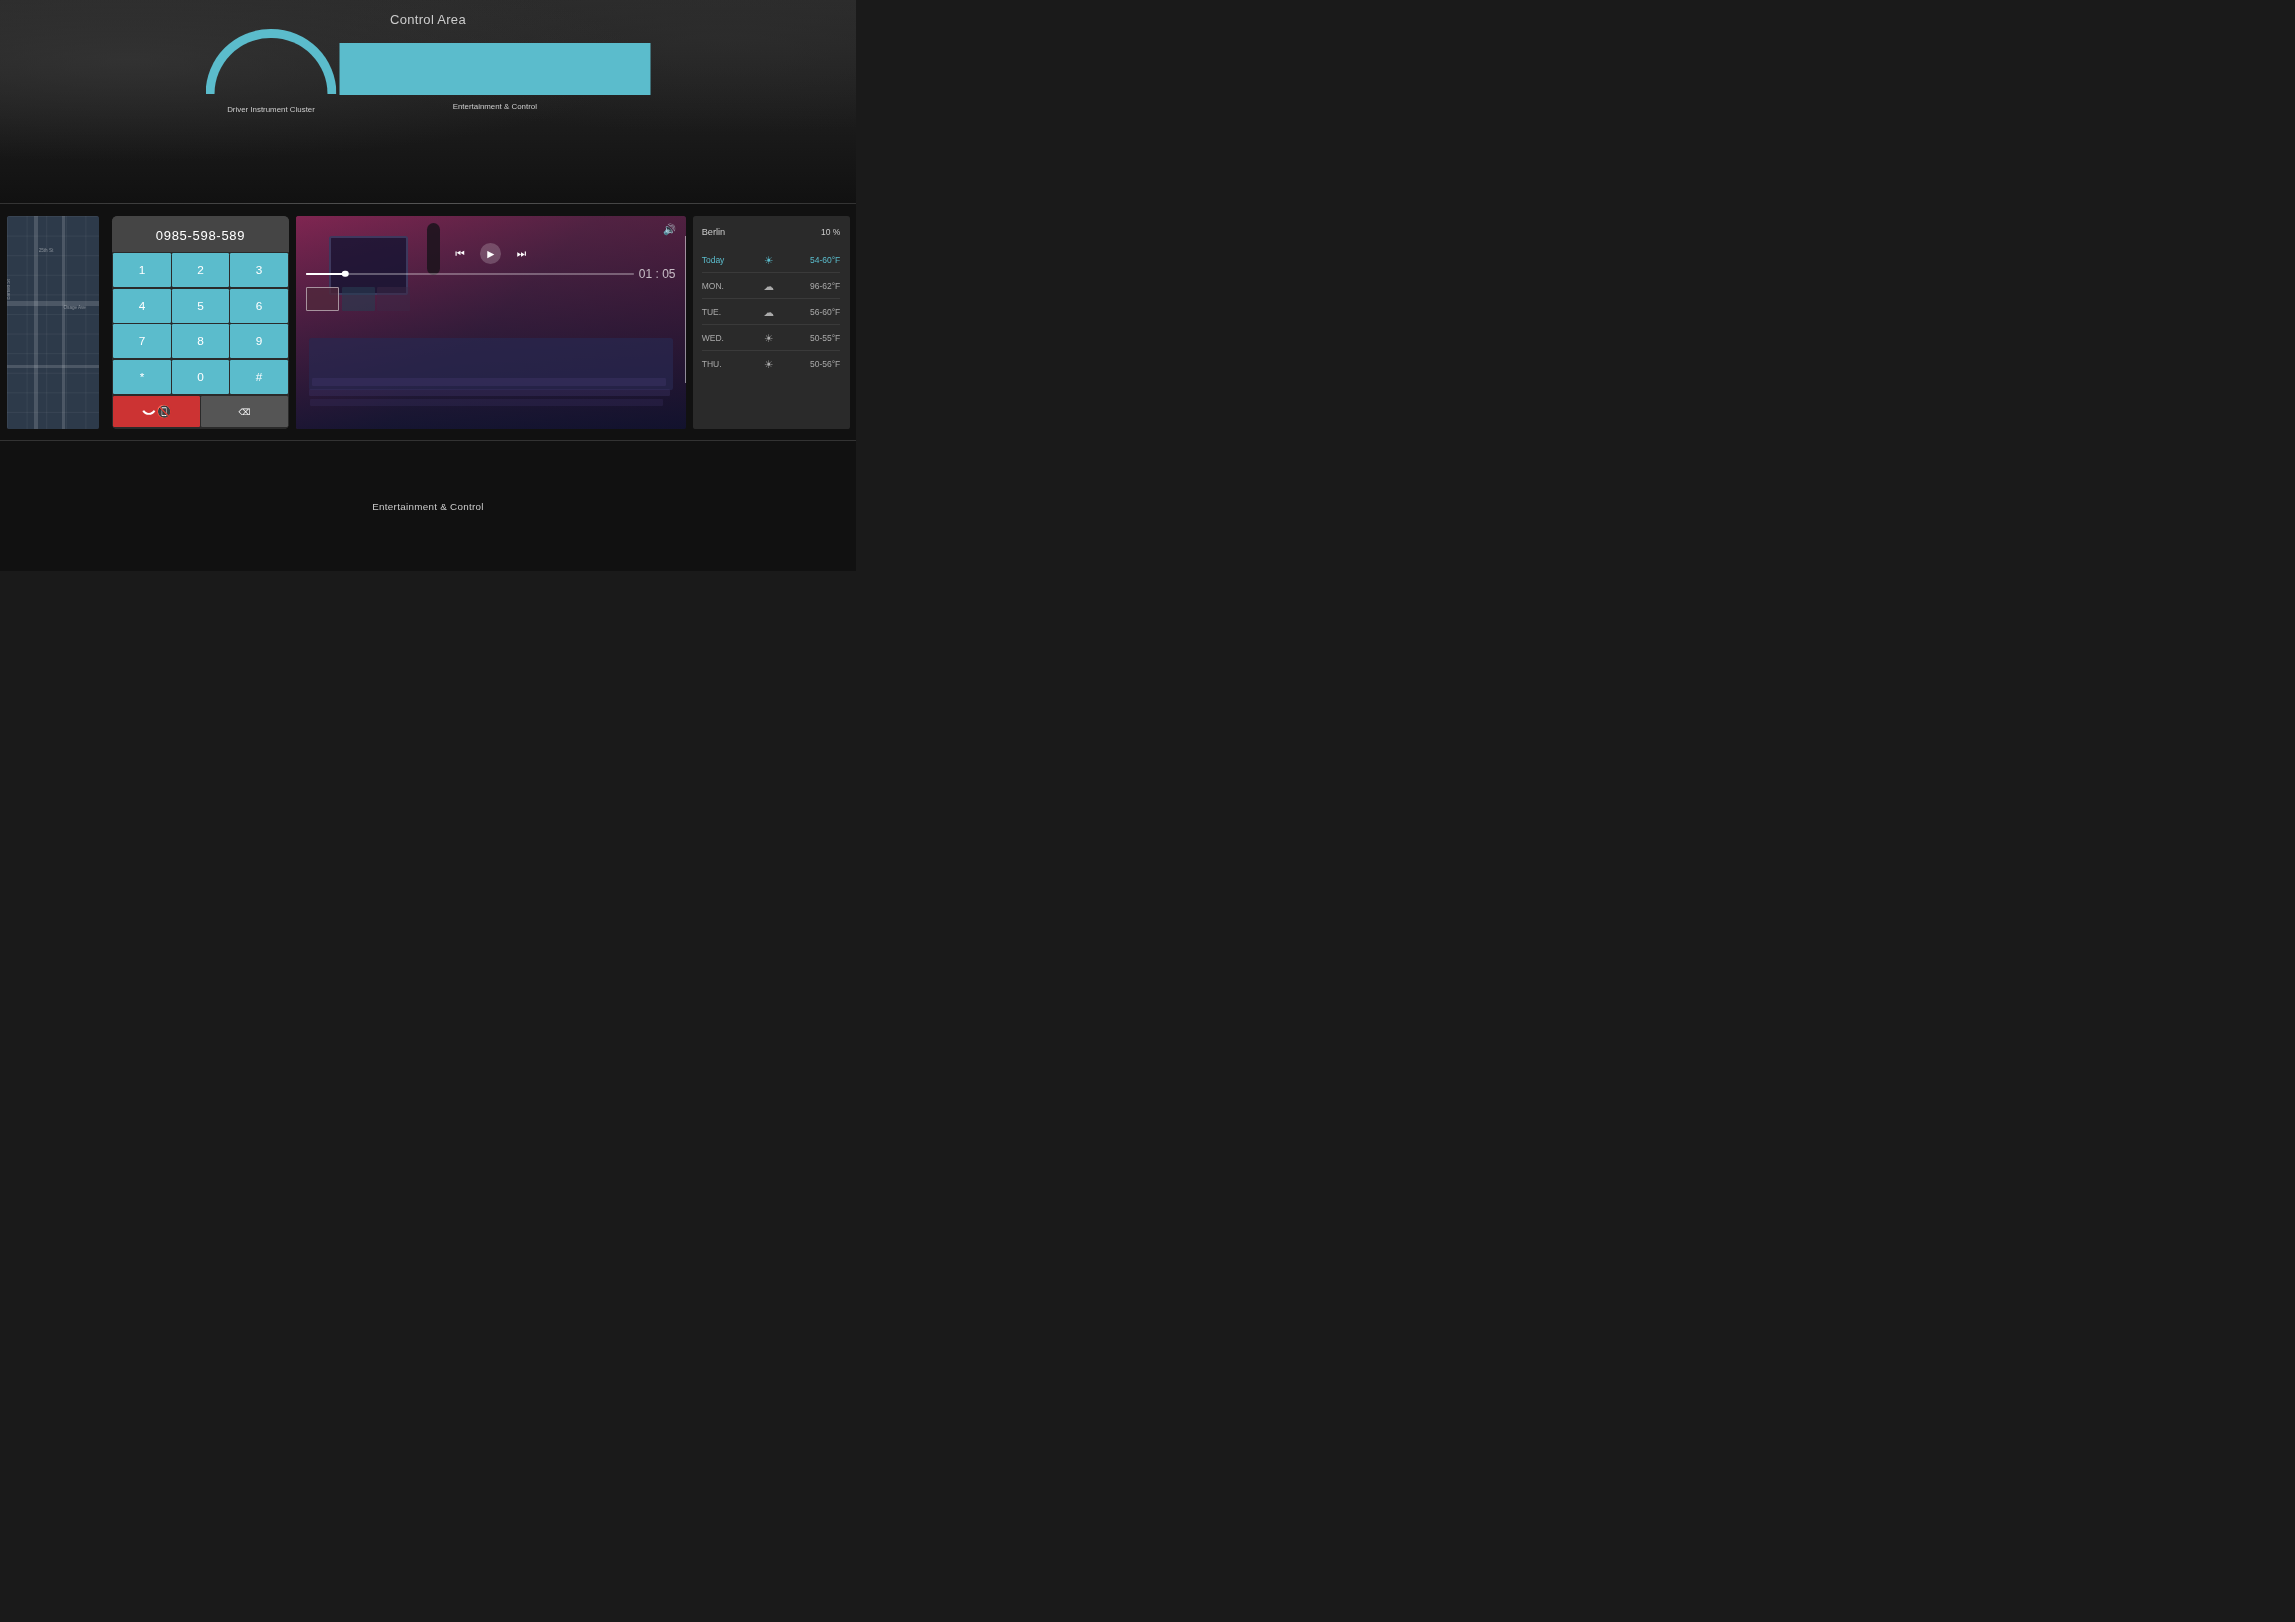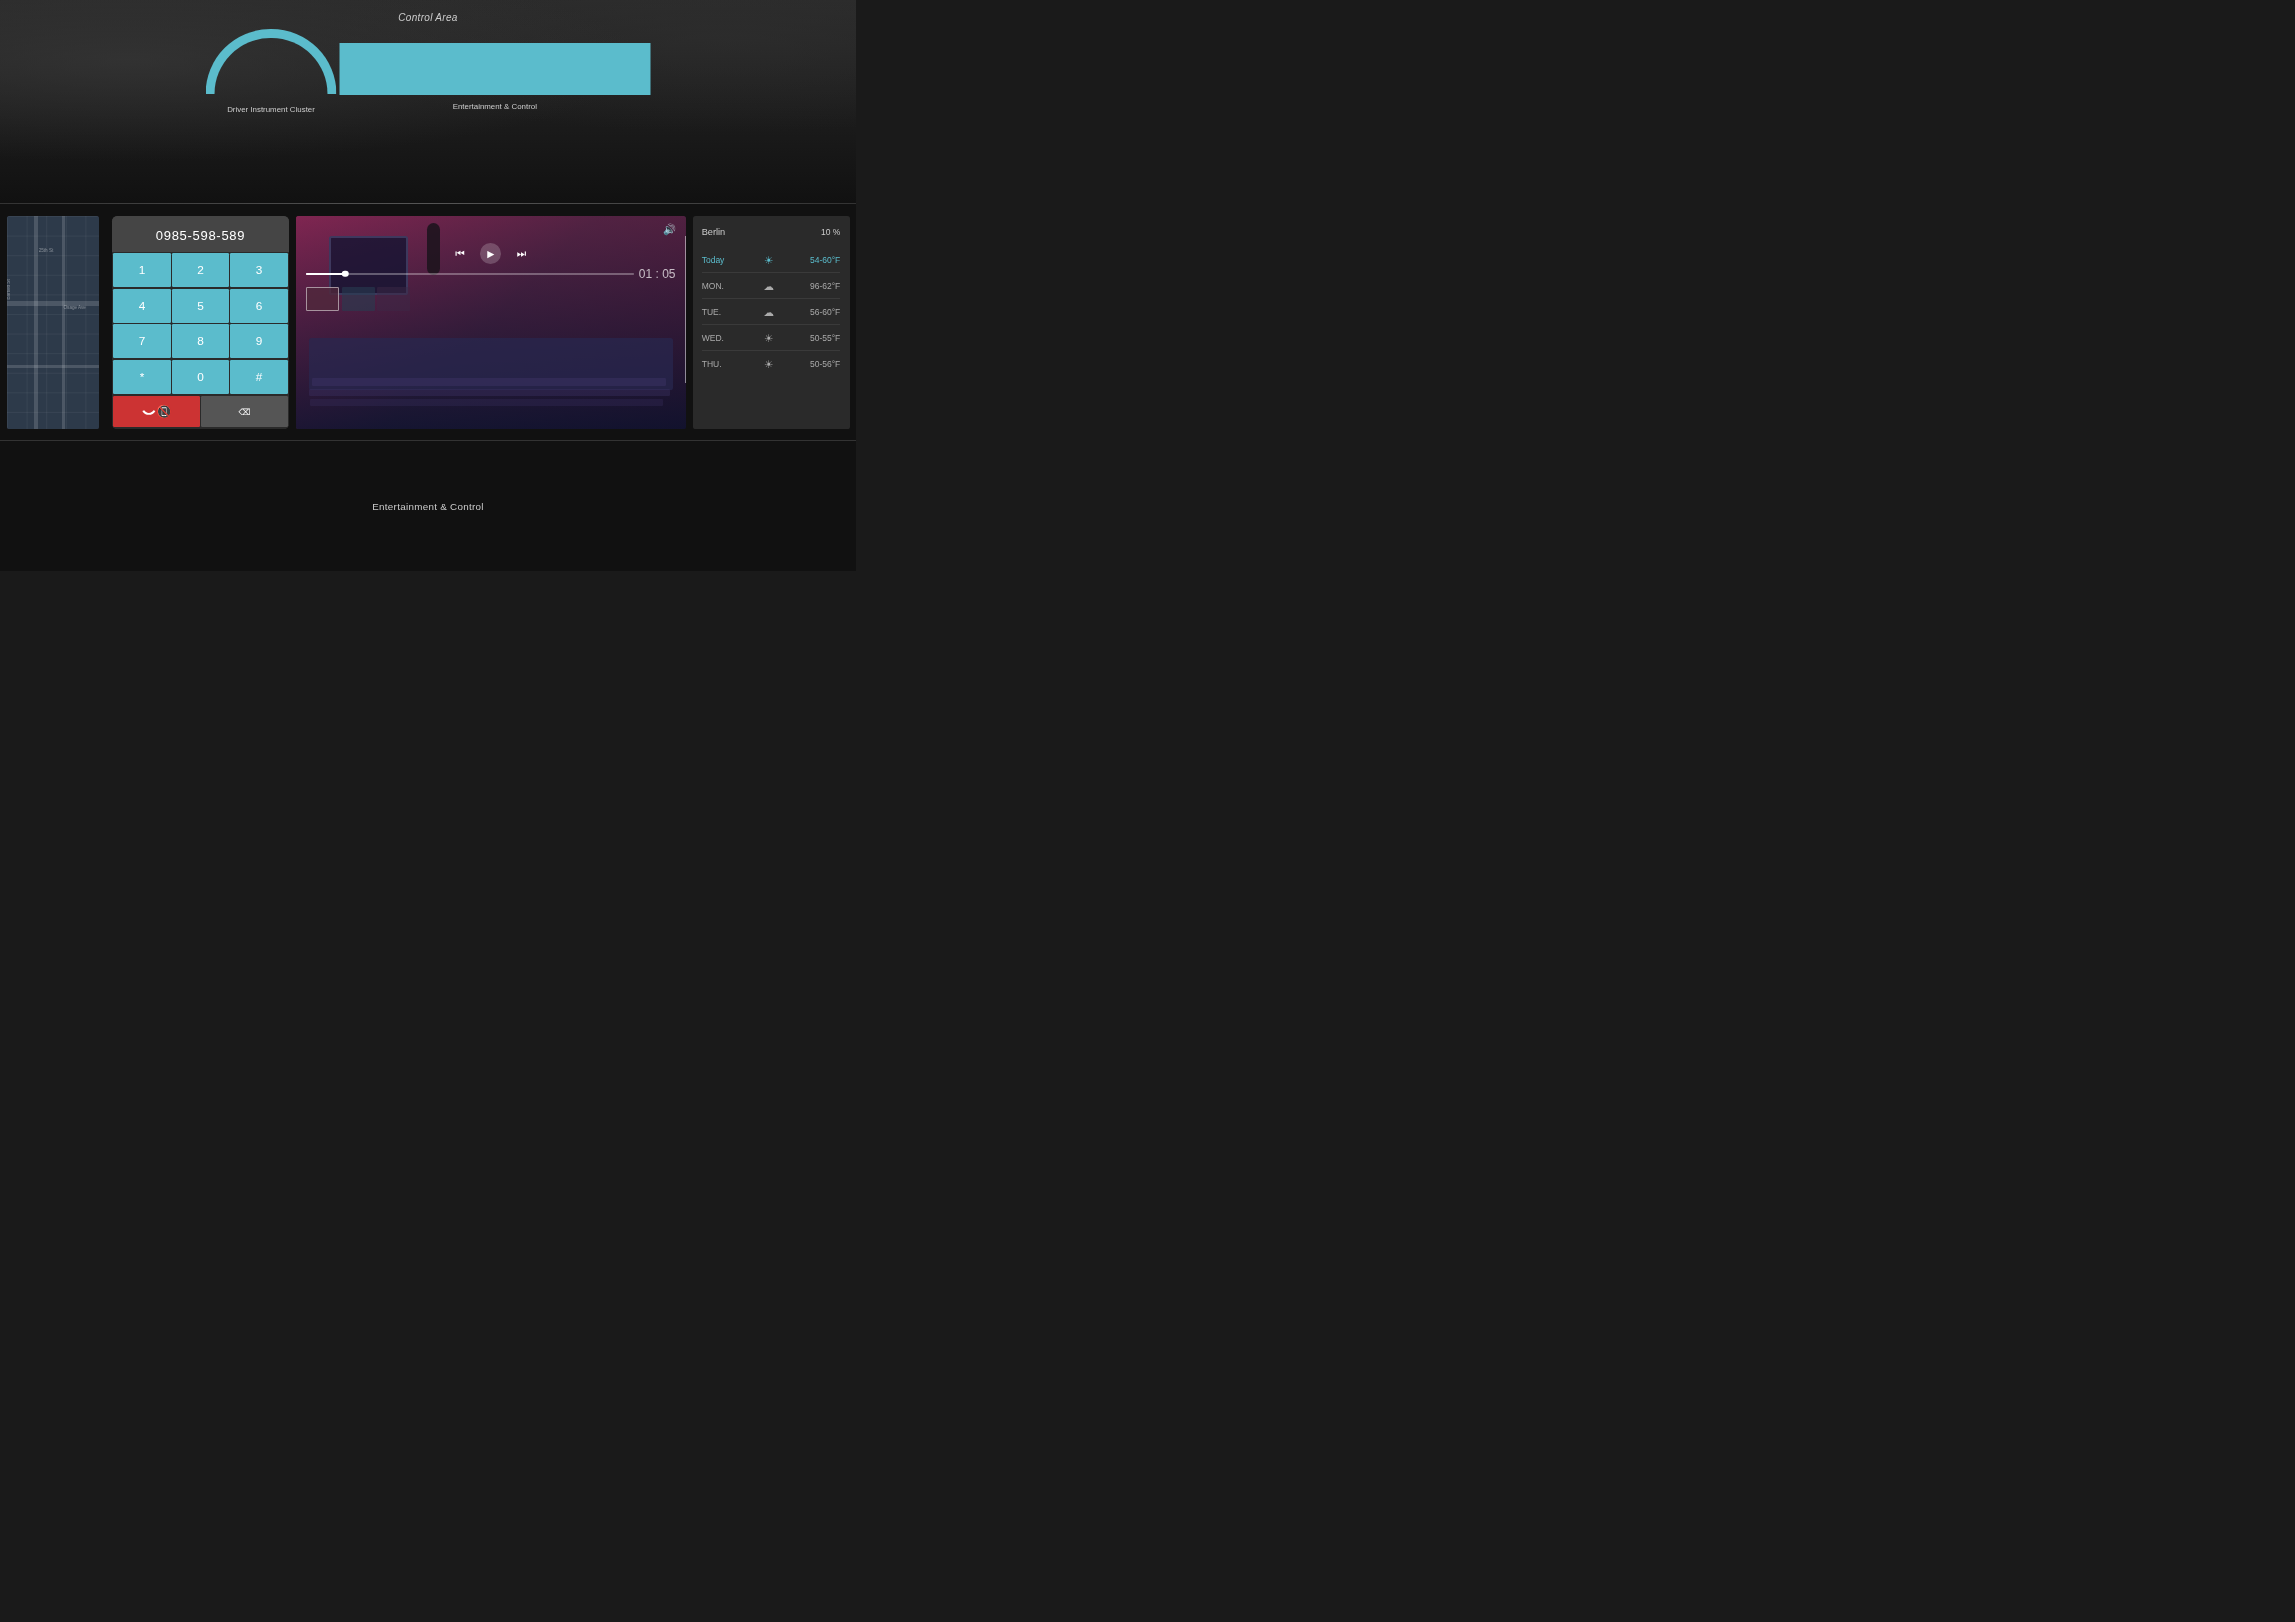--- a/index.html
+++ b/index.html
@@ -30,23 +30,22 @@
       top: 0; left: 0; right: 0; bottom: 0;
       background: radial-gradient(ellipse at 15% 30%, rgba(60,60,60,0.6) 0%, transparent 50%),
                   radial-gradient(ellipse at 85% 20%, rgba(50,50,50,0.5) 0%, transparent 40%);
     }
     .control-area-label {
       position: absolute;
       top: 11.8px;
       left: 50%;
       transform: translateX(-50%);
       color: #ccc;
-      font-size: 10px;
+      font-size: 13px;
       letter-spacing: 0.3px;
-      font-style: italic;
     }
     .diagram-container {
       position: absolute;
       top: 29.4px;
       left: 50%;
       transform: translateX(-50%);
       display: flex;
       align-items: flex-end;
       gap: 0;
       width: 445px;

